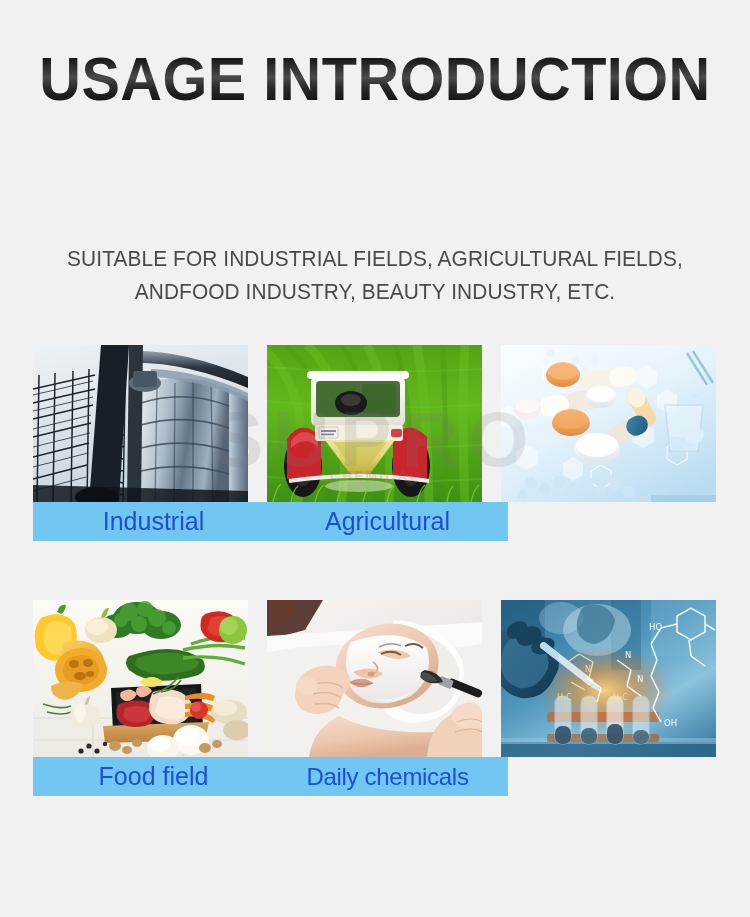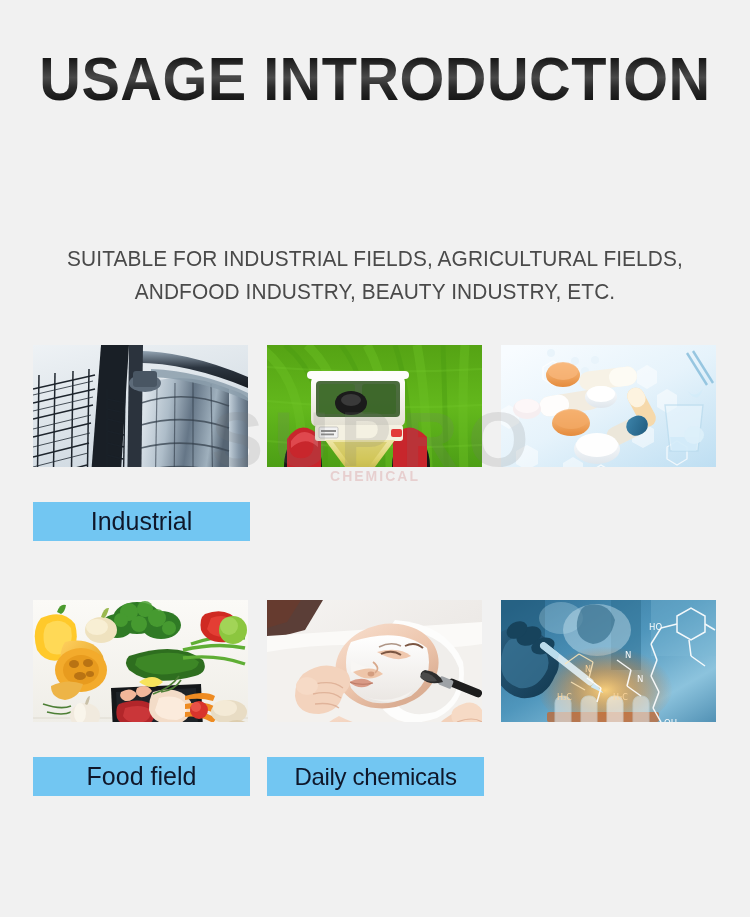--- a/index.html
+++ b/index.html
@@ -65,32 +65,32 @@
     row-gap:58px;
   }
 
   .card {
     position:relative;
     width:215px; height:197px;
   }
   .card-photo {
     position:absolute;
     left:0; top:0;
-    width:215px; height:122px;
+    width:215px; height:157px;
     overflow:hidden;
     background:#cfd6dc;
   }
   .card-photo svg { display:block; width:215px; height:157px; }
 
   .card-caption {
     position:absolute;
     left:0; top:157px;
-    width:217px; height:39px;
+    width:241px; height:39px;
     background:#72c6f2;
-    color:#0f172a;
+    color:#1d4ed8;
     font-family:"Liberation Sans Narrow","Liberation Sans", sans-serif;
     font-size:25px;
     line-height:39px;
     text-align:center;
     white-space:nowrap;
     overflow:hidden;
   }
   .card-caption.tight { font-size:24px; letter-spacing:-0.3px; }
 
   
@@ -304,20 +304,21 @@
           <path d="M48 157 q3 -13 9 -17"></path>
             <path d="M70 157 q2 -11 6 -15"></path>
           <path d="M96 157 q3 -14 8 -18"></path>
             <path d="M120 157 q2 -12 7 -16"></path>
           <path d="M150 157 q3 -13 8 -17"></path>
             <path d="M180 157 q2 -12 6 -16"></path>
           <path d="M204 157 q3 -13 8 -17"></path>
         </g>
       </svg>
     </div>
+    <div class="card-caption">Agricultural</div>
   </div>
 
   <div class="card">
     <div class="card-photo">
       <svg viewBox="0 0 215 157" preserveAspectRatio="none">
         <defs>
           <linearGradient id="med-bg" x1="0.1" y1="0" x2="0.8" y2="1">
             <stop offset="0" stop-color="#f8fcff"></stop>
               <stop offset="0.45" stop-color="#e6f3fb"></stop>
             <stop offset="1" stop-color="#b9dcf1"></stop>

